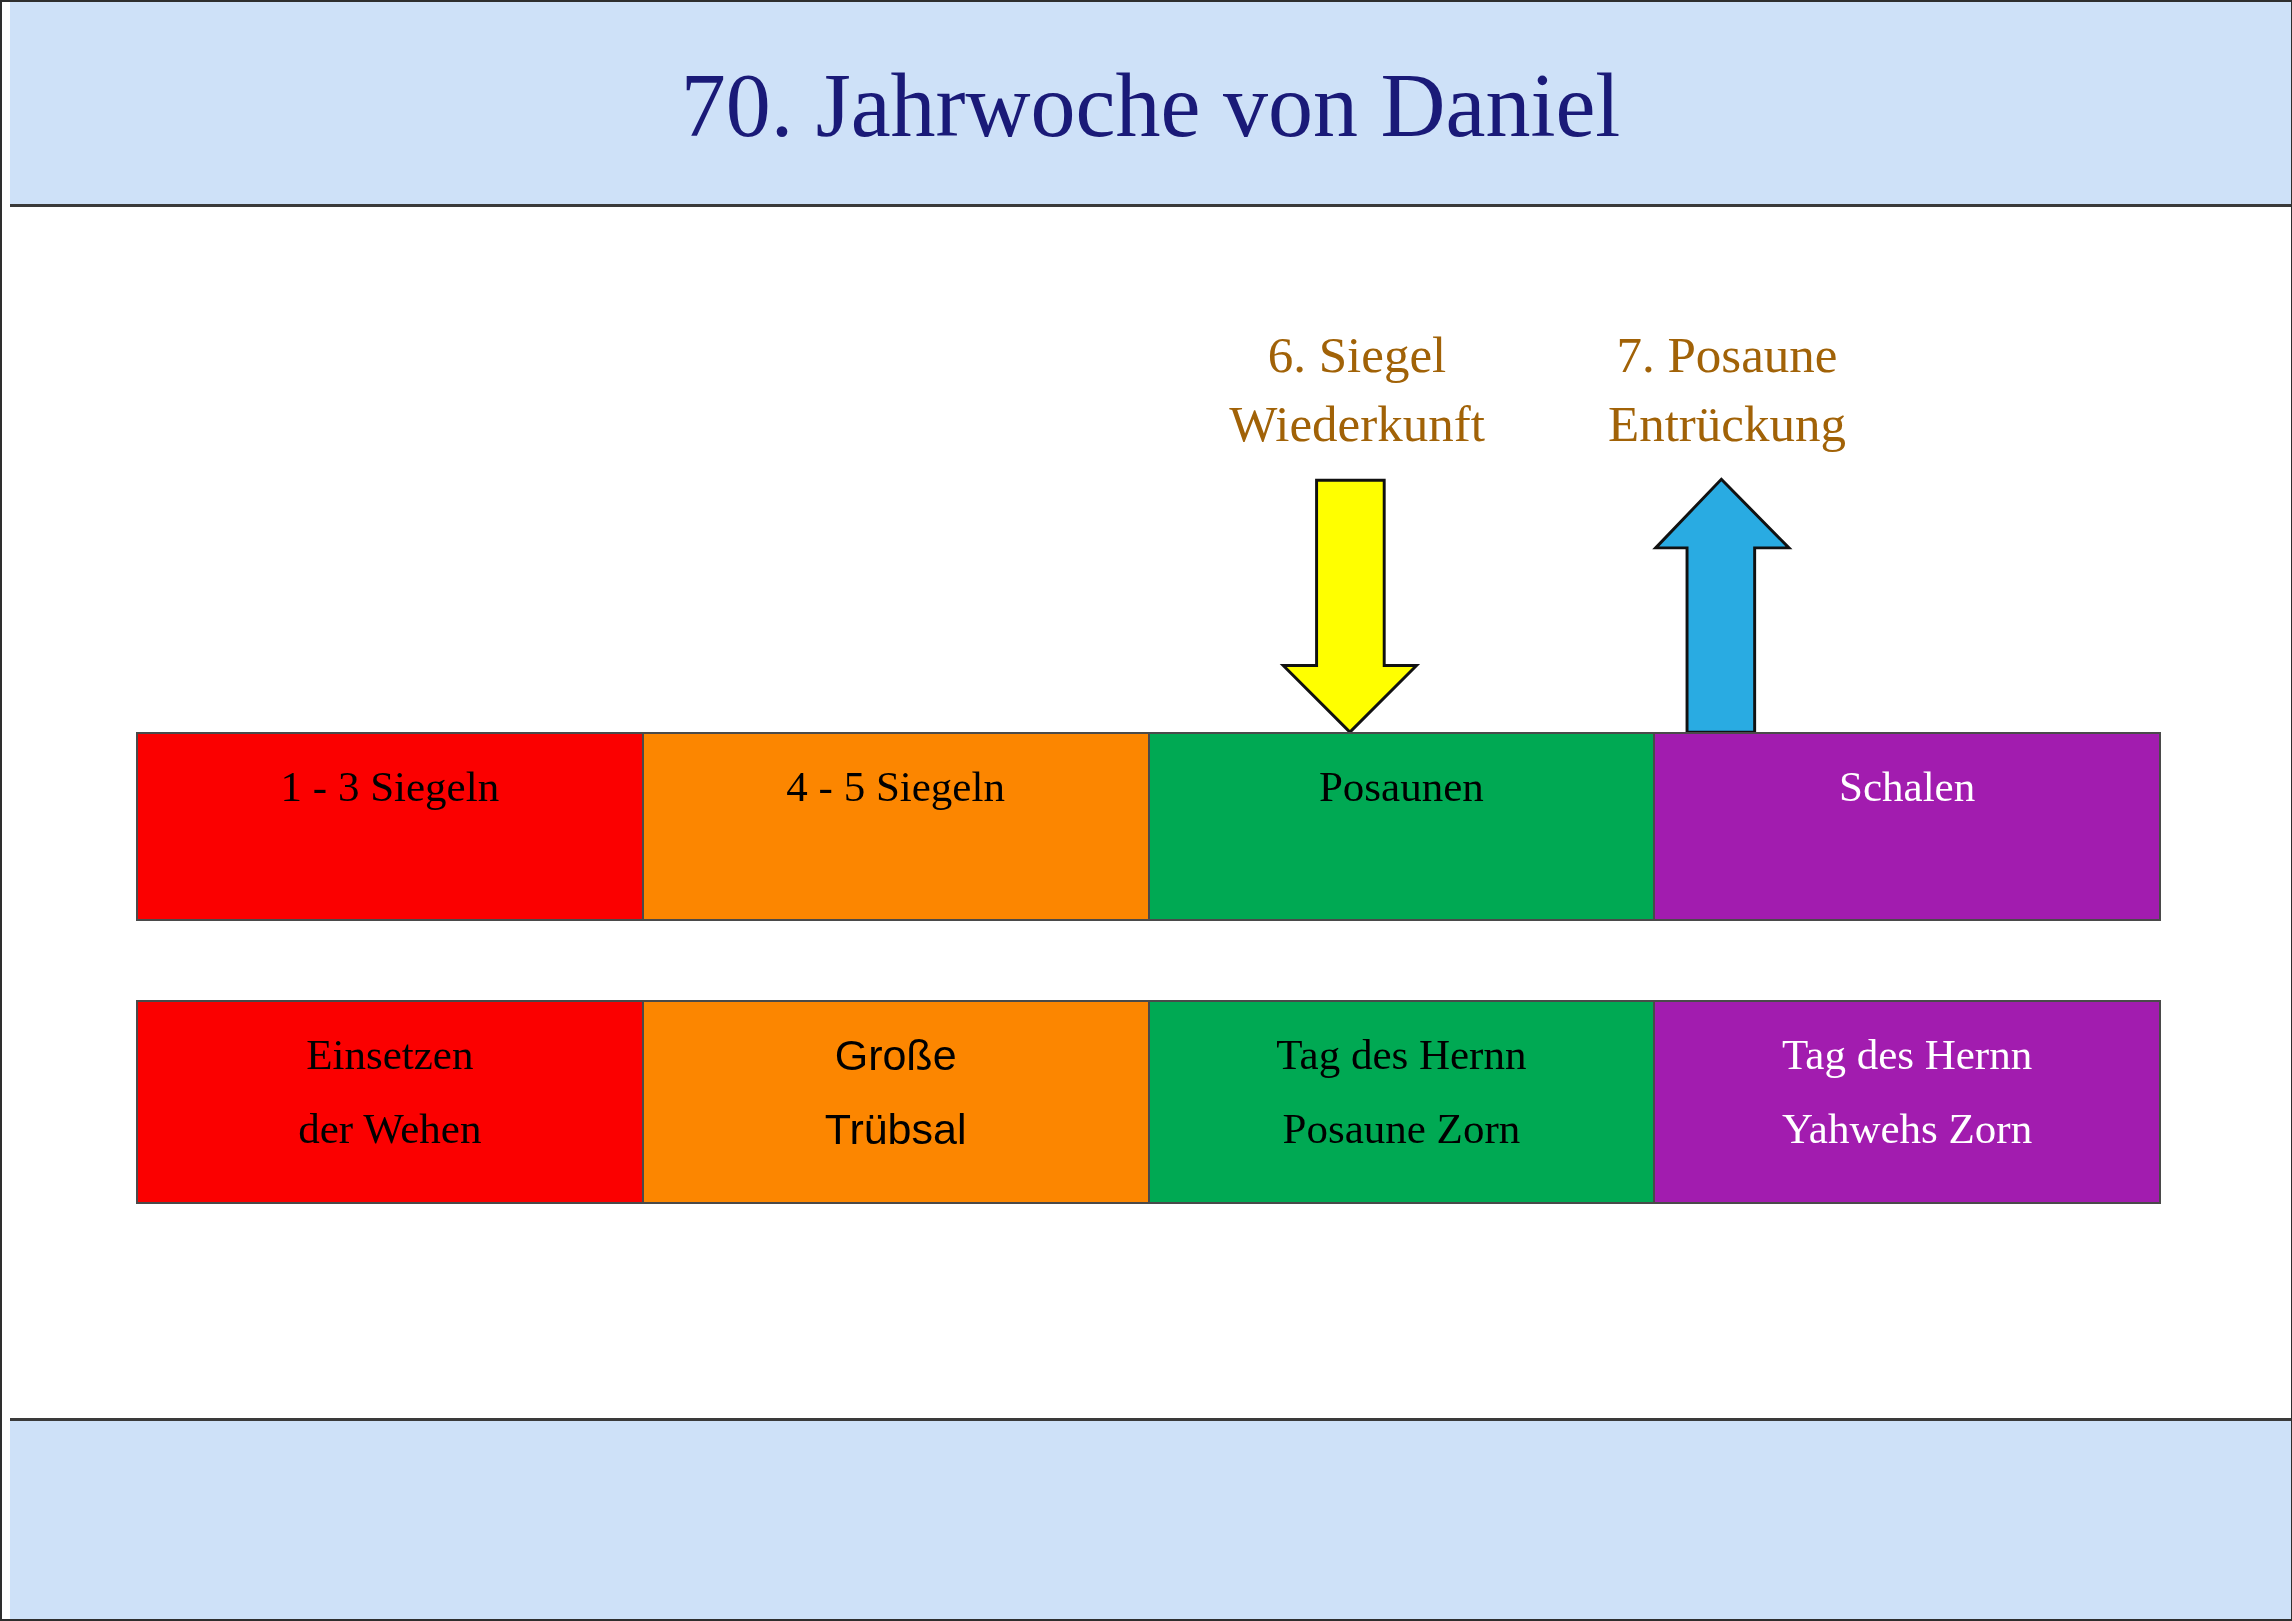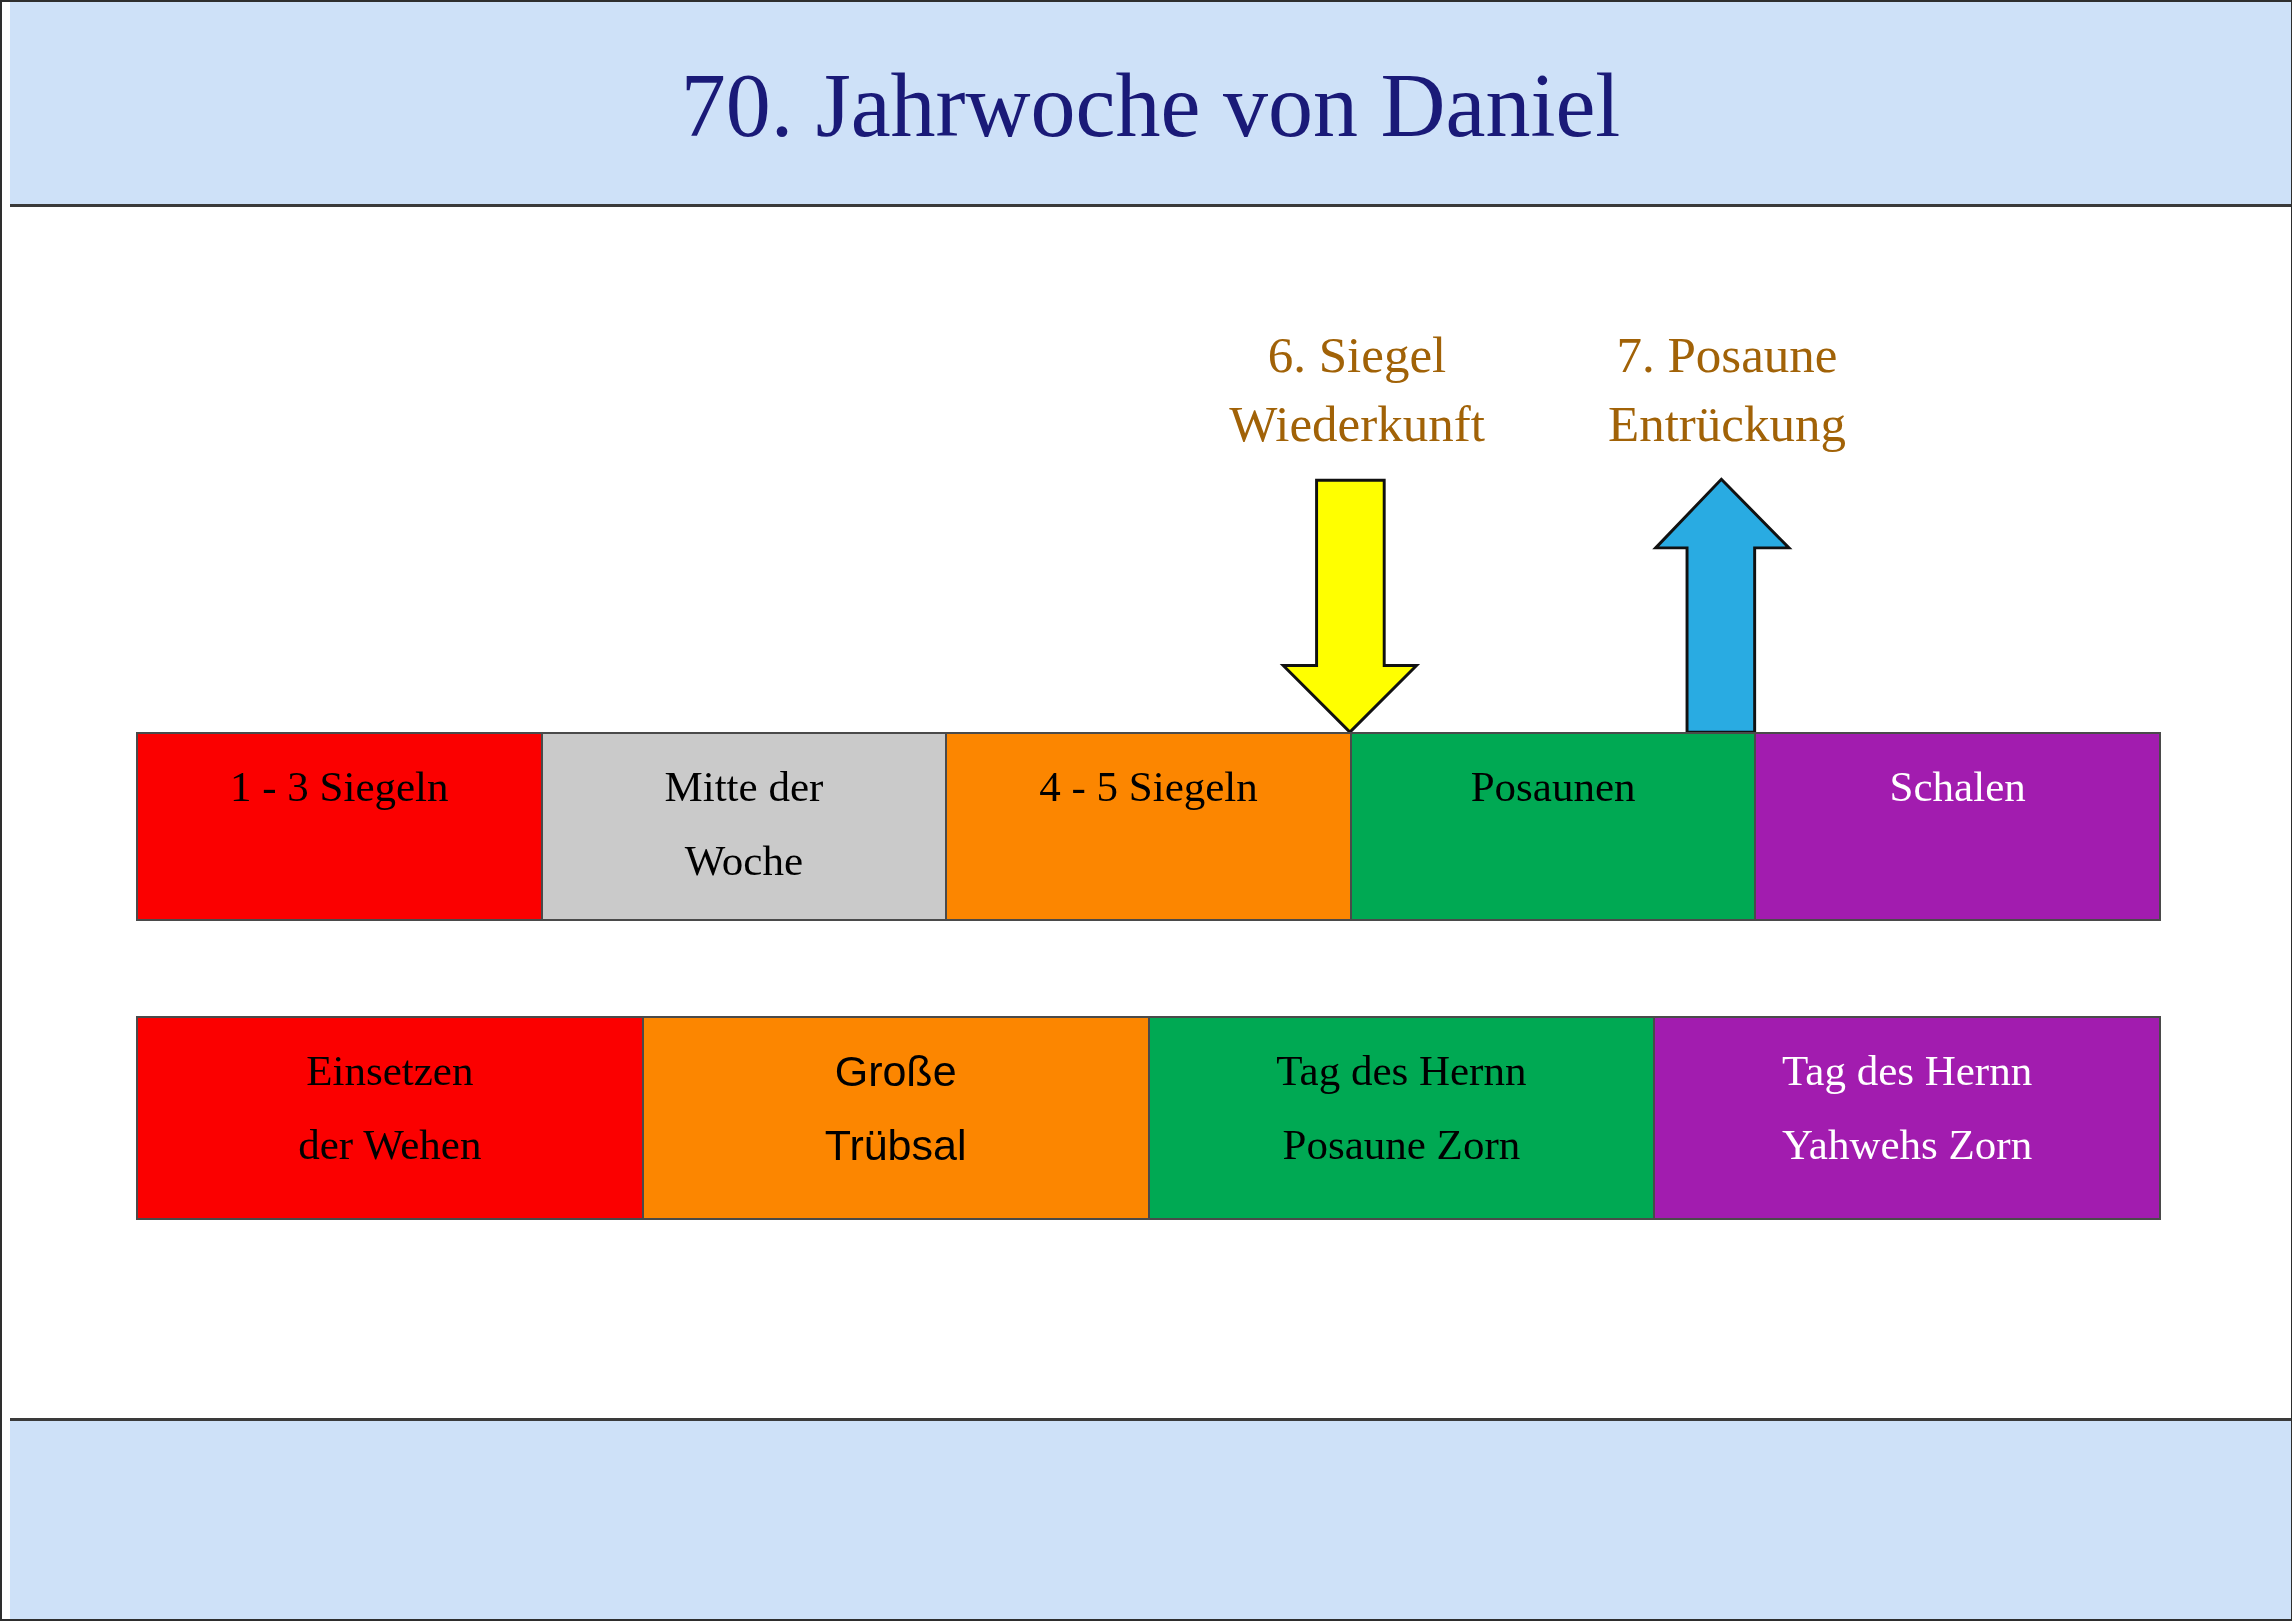--- a/index.html
+++ b/index.html
@@ -68,21 +68,21 @@
   
   .timeline-bar {
     position: absolute;
     left: 134px;
     width: 2025px;
     display: flex;
     box-sizing: border-box;
     border: 2px solid #4a4a4a;
   }
   #top-bar    { top: 730px;  height: 189px; }
-  #bottom-bar { top: 998px; height: 204px; margin-top: 16px; }
+  #bottom-bar { top: 998px; height: 204px; }
   .seg {
     flex: 1 1 0;
     box-sizing: border-box;
     border-right: 2px solid #4a4a4a;
     text-align: center;
     font-size: 43px;
     line-height: 74px;
     padding-top: 15.7px;
     color: #000000;
     overflow: hidden;
@@ -119,24 +119,20 @@
   <svg id="arrows-layer" viewBox="0 0 2339 1654" xmlns="http://www.w3.org/2000/svg">
     <polygon points="1341,488 1410,488 1410,677 1443,677 1375,745 1307,677 1341,677" fill="#ffff00" stroke="#111111" stroke-width="3" stroke-linejoin="miter"></polygon>
     <polygon points="1754,487 1823,557 1788,557 1788,745 1719,745 1719,557 1687,557" fill="#29abe2" stroke="#111111" stroke-width="3" stroke-linejoin="miter"></polygon>
   </svg>
 
   <div id="top-bar" class="timeline-bar">
     <div class="seg c-red">
       <span>1 - 3 Siegeln</span>
       <span></span>
     </div>
-    <div class="seg c-gray">
-      <span>Mitte der</span>
-      <span>Woche</span>
-    </div>
     <div class="seg c-orange">
       <span>4 - 5 Siegeln</span>
       <span></span>
     </div>
     <div class="seg c-green">
       <span>Posaunen</span>
       <span></span>
     </div>
     <div class="seg c-blue t-white">
       <span>Schalen</span>

